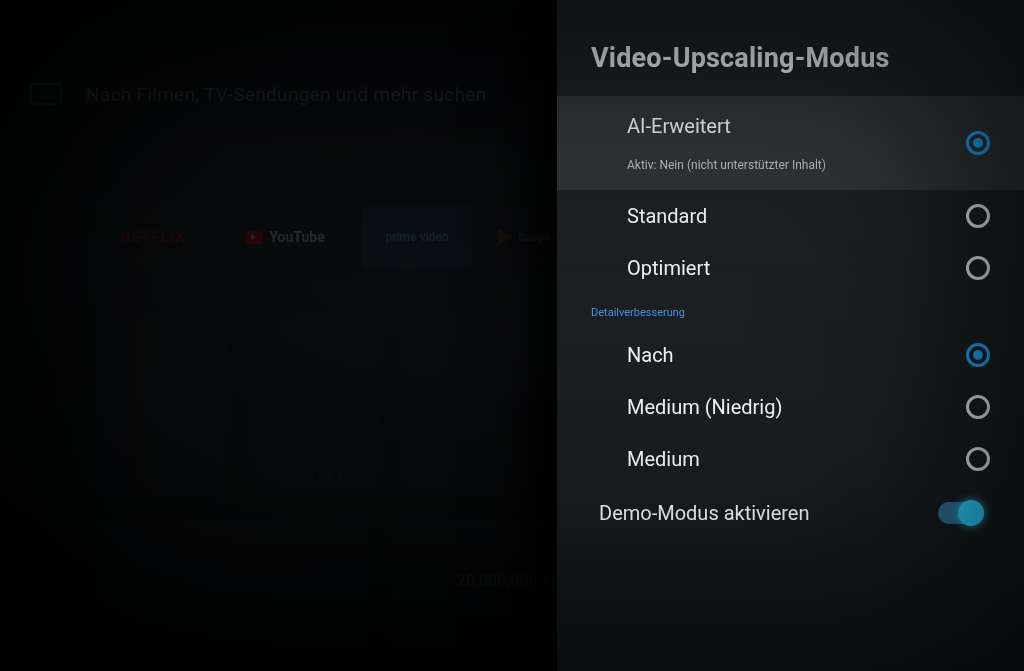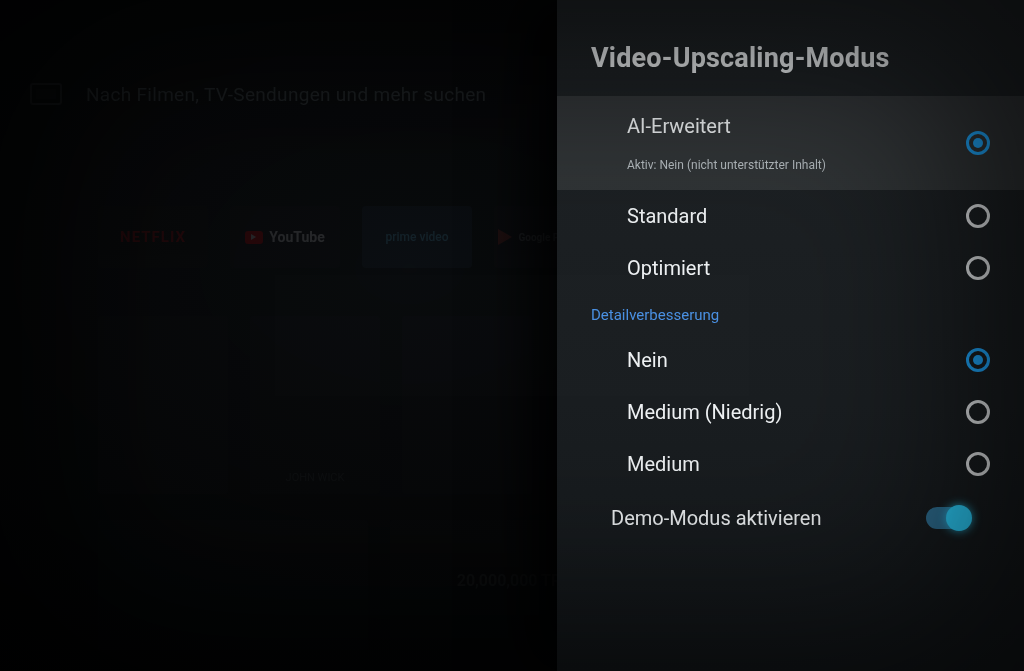--- a/index.html
+++ b/index.html
@@ -34,27 +34,27 @@
   .panel { position:absolute; top:0; right:0; width: 467px; height: 671px; background: linear-gradient(180deg, #1f2326 0%, #1a1e21 60%, #14181b 100%); box-shadow: -30px 0 50px rgba(0,0,0,.75); color:#e9ecee; }
   .panel-title { padding: 42px 34px 22px 34px; font-size: 27px; font-weight: 700; letter-spacing:.2px; }
 
   .opt { position:relative; padding: 14px 34px 14px 34px; display:flex; align-items:center; justify-content:space-between; cursor:pointer; }
   .opt.highlight { background: rgba(255,255,255,0.09); }
   .opt .labels { display:flex; flex-direction:column; gap:20px;margin-left:36px; }
   .opt .label { font-size: 20px; color:#eef1f3; }
   .opt .sublabel { font-size: 12px; color:#b5bcc0; }
   .opt-tall { padding-top:18px; padding-bottom:18px; }
 
-  .section-head { padding: 12px 34px 10px 34px; font-size: 15px; color:#4a90e2; }
+  .section-head { padding: 12px 34px 10px 34px; font-size: 11px; color:#4a90e2; }
 
   .radio { width:24px; height:24px; border:3px solid #e6e9eb; border-radius:50%; position:relative; flex:0 0 auto; }
   .radio.selected { border-color:#1fa9ff; }
   .radio.selected::after { content:""; position:absolute; inset:4px; border-radius:50%; background:#1fa9ff; }
 
-  .toggle-row { padding: 16px 54px; display:flex; align-items:center; justify-content:space-between; }
+  .toggle-row { padding: 16px 42px; display:flex; align-items:center; justify-content:space-between; }
   .toggle-label { font-size:20px; color:#eef1f3; }
   .switch { width:44px; height:22px; border-radius:12px; background:#2f6f92; position:relative; }
   .switch.on::after { content:""; position:absolute; right:-2px; top:-2px; width:26px; height:26px; border-radius:50%; background:#2dd2ff; box-shadow:0 0 10px rgba(45,210,255,.8); }
 
   .vignette { position:absolute; inset:0; pointer-events:none; box-shadow: inset 0 0 180px 60px rgba(0,0,0,.65); }
 </style>
 </head>
 <body>
 
 <div class="screen">
@@ -113,21 +113,21 @@
       <div class="labels">
           <div class="label">Optimiert</div>
         </div>
       <div class="radio"></div>
     </div>
 
     <div class="section-head">Detailverbesserung</div>
 
     <div class="opt">
       <div class="labels">
-          <div class="label">Nein</div>
+          <div class="label">Nach</div>
         </div>
       <div class="radio selected"></div>
     </div>
 
     <div class="opt">
       <div class="labels">
           <div class="label">Medium (Niedrig)</div>
         </div>
       <div class="radio"></div>
     </div>

